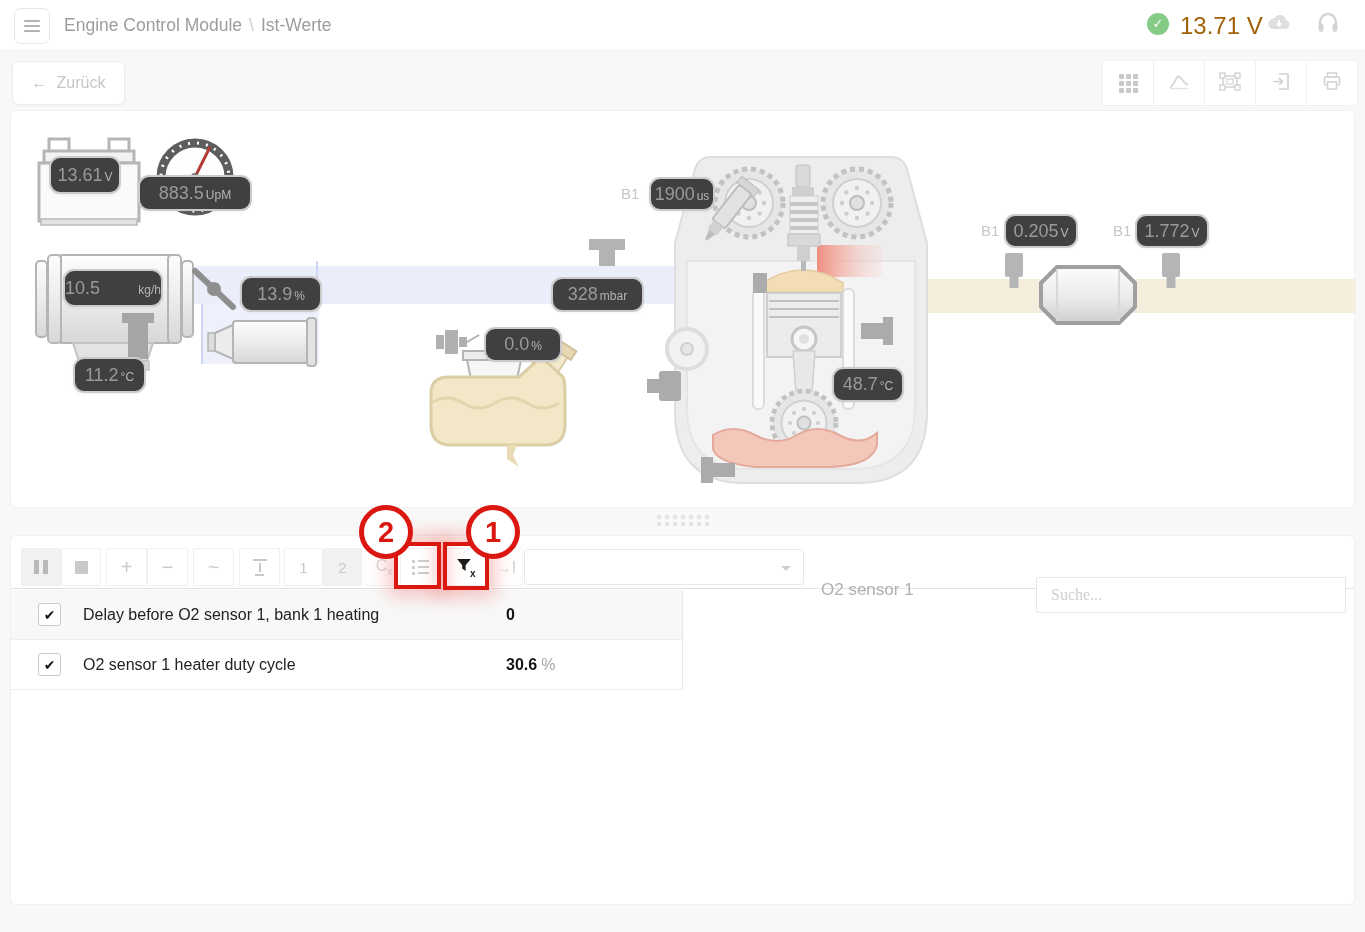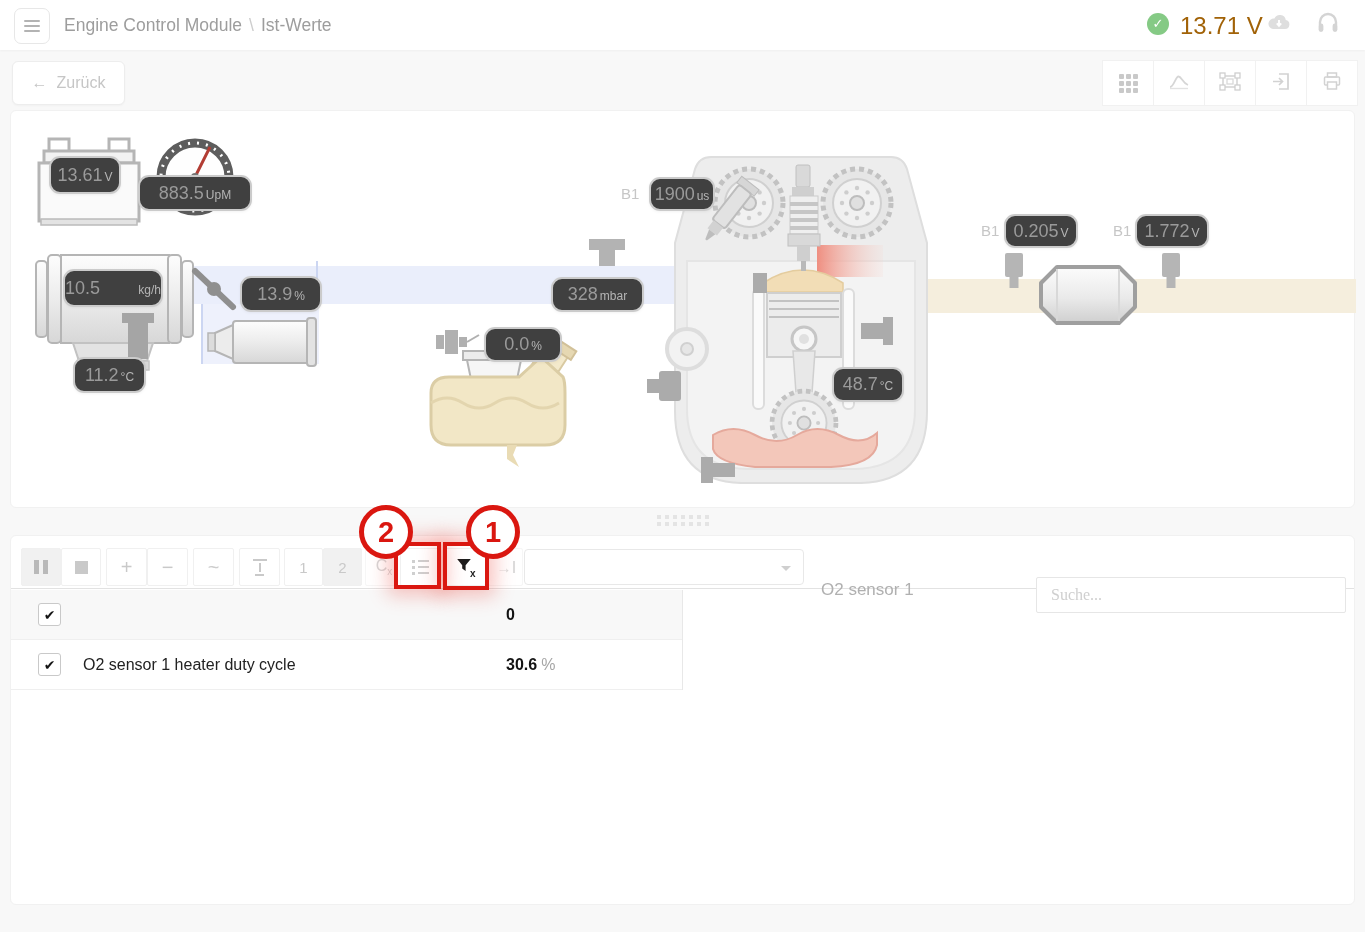--- a/index.html
+++ b/index.html
@@ -460,20 +460,21 @@
       <div class="cocircle" style="left:348px;top:-31px;">2</div>
       <div class="cocircle" style="left:455px;top:-31px;">1</div>
     </div>
 
     <div class="mtable">
       <div class="tcol leftcol">
         <div class="trow odd">
           <span class="cb">
               <span>✔</span>
             </span>
+          <span class="tlabel">Delay before O2 sensor 1, bank 1 heating</span>
           <span class="tvalue"><span>0</span><span class="u"></span></span>
         </div>
         <div class="trow">
           <span class="cb">
               <span>✔</span>
             </span>
           <span class="tlabel">O2 sensor 1 heater duty cycle</span>
           <span class="tvalue"><span>30.6</span><span class="u">%</span></span>
         </div>
       </div>

